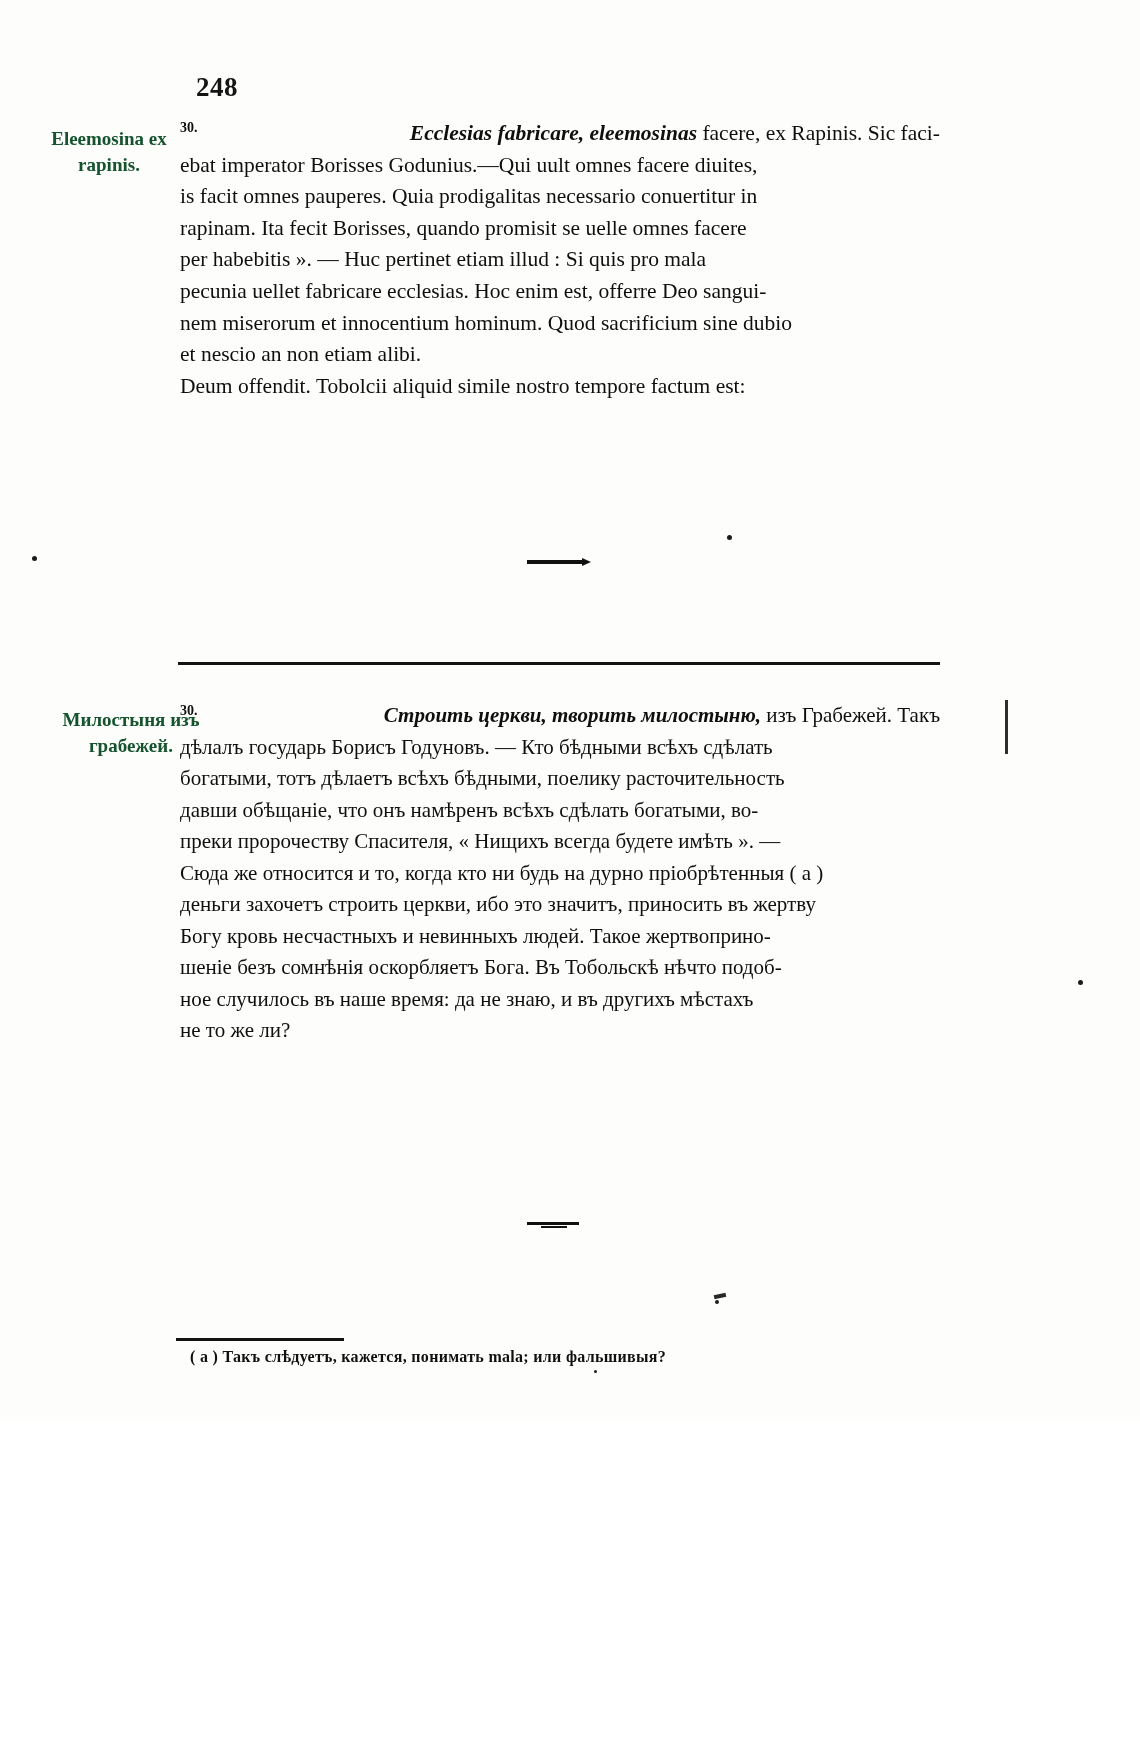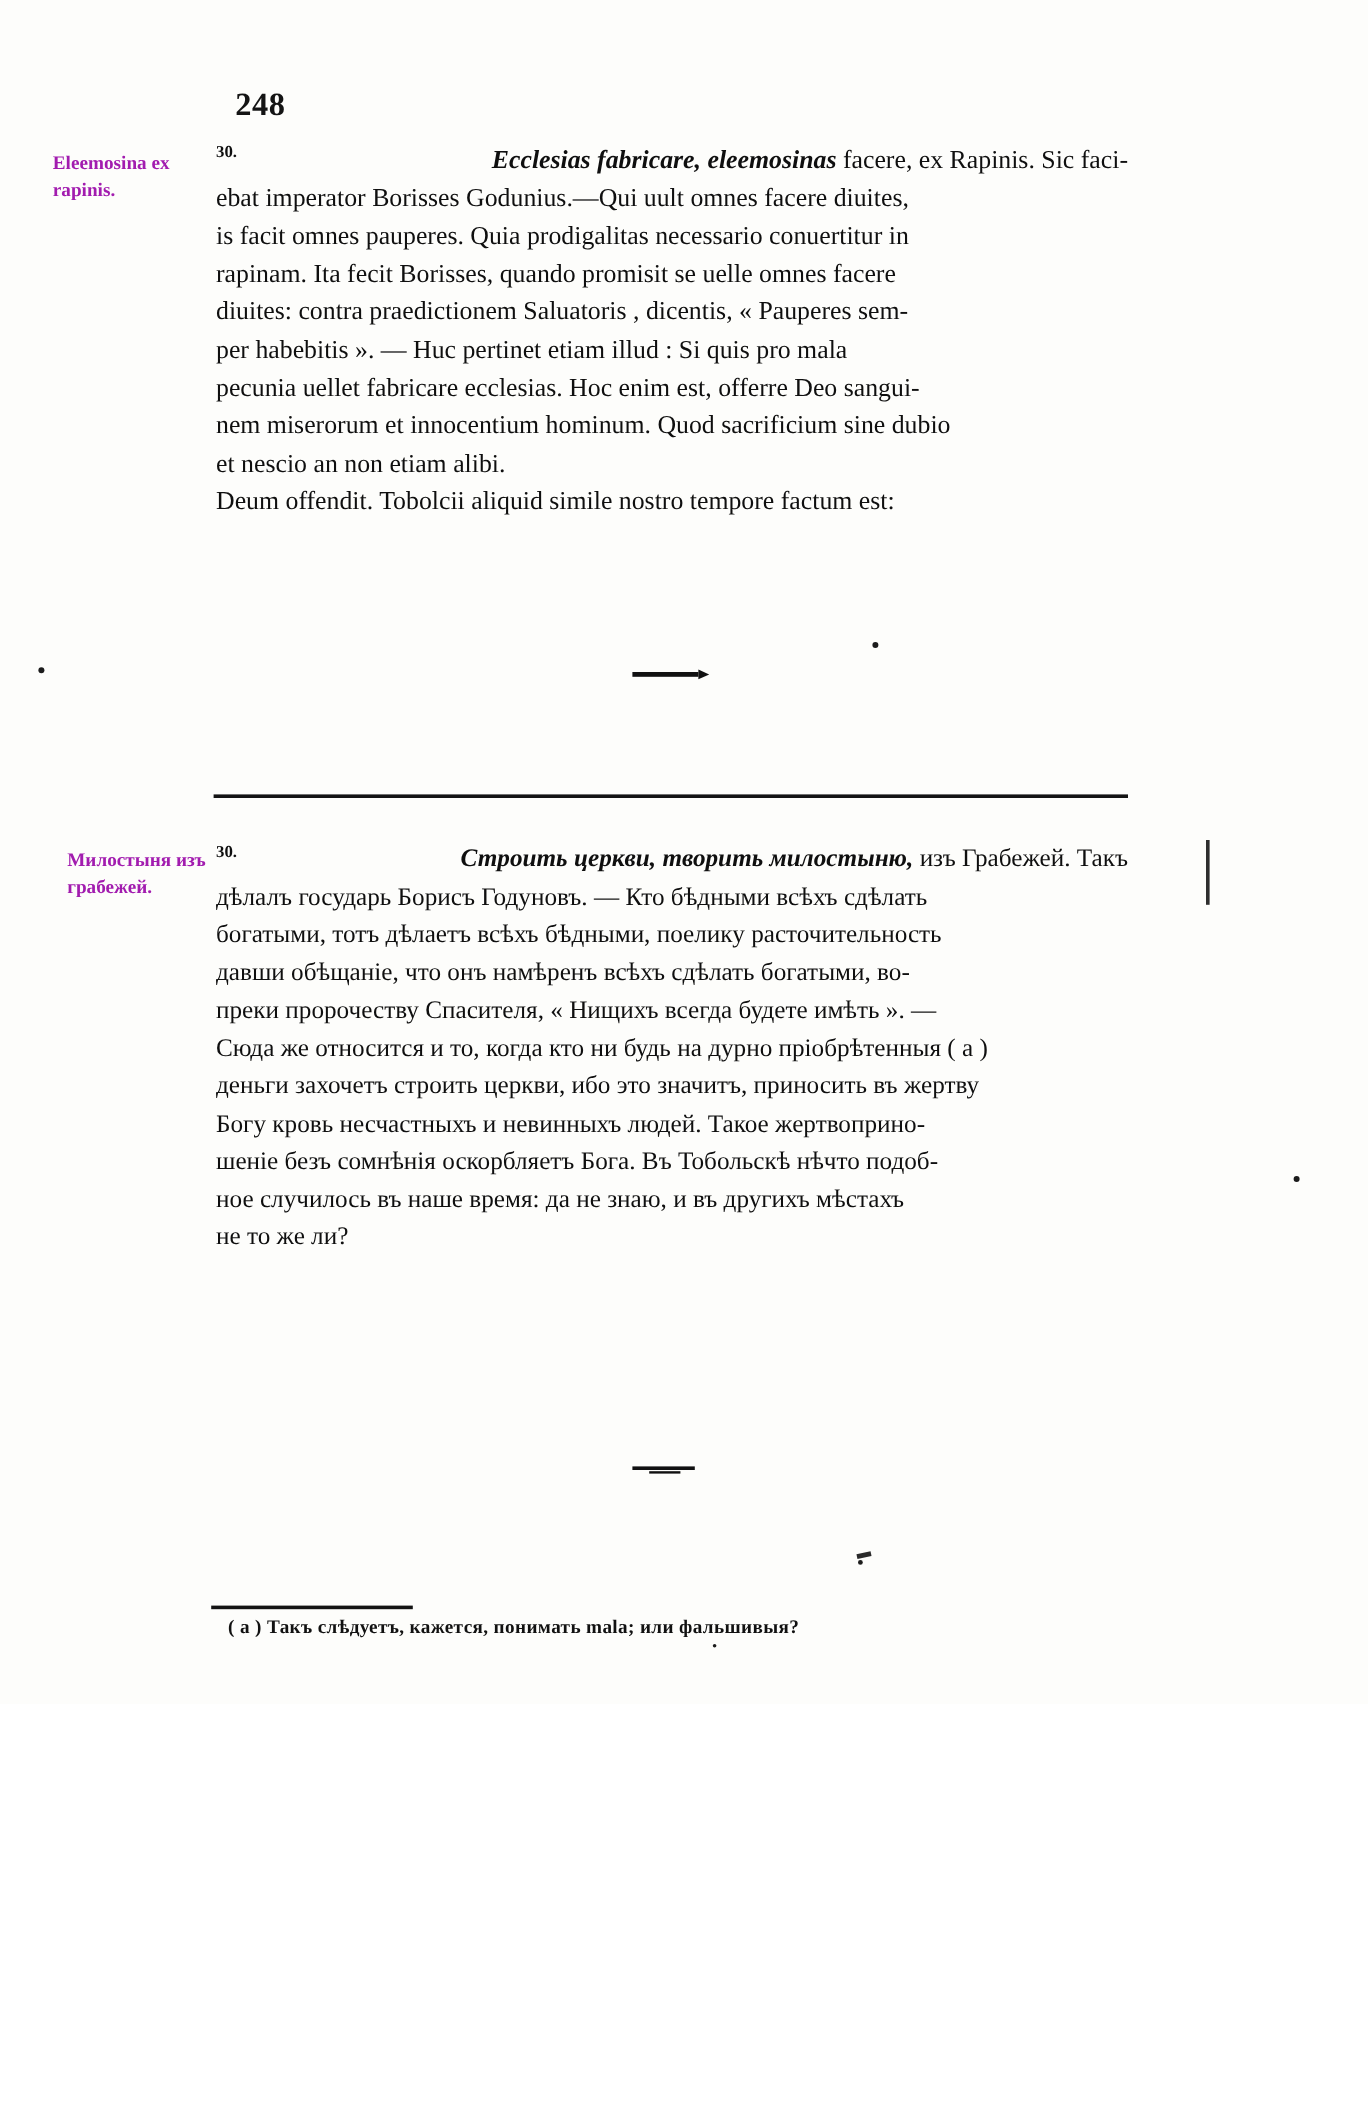--- a/index.html
+++ b/index.html
@@ -27,24 +27,24 @@
     font-weight: bold;
     letter-spacing: 0.5px;
     color: #141414;
   }
 
   
   .margin-note {
     position: absolute;
     font-family: "Liberation Serif", serif;
     font-weight: bold;
-    font-size: 16px;
+    font-size: 19px;
     line-height: 1.35;
-    color: #a21caf;
-    text-align: left;
+    color: #14532d;
+    text-align: center;
     width: 130px;
   }
   .margin-note.latin { left: 44px; top: 126px; }
   .margin-note.russian { left: 56px; top: 707px; width: 150px; }
   .margin-note .l2 { display: block; }
 
   
   .block {
     position: absolute;
     width: 760px;
@@ -195,21 +195,20 @@
 
   <div class="block latin">
     <p>
       <span class="tline just">
         <span class="num">30.</span>
         <span class="tline-text"><span class="ital">Ecclesias fabricare, eleemosinas</span> facere, ex Rapinis. Sic faci-</span>
       </span>
       <span class="tline">ebat imperator Borisses Godunius.—Qui uult omnes facere diuites,</span>
       <span class="tline">is facit omnes pauperes. Quia prodigalitas necessario conuertitur in</span>
       <span class="tline">rapinam. Ita fecit Borisses, quando promisit se uelle omnes facere</span>
-      <span class="tline">diuites: contra praedictionem Saluatoris , dicentis, « Pauperes sem-</span>
       <span class="tline">per habebitis ». — Huc pertinet etiam illud : Si quis pro mala</span>
       <span class="tline">pecunia uellet fabricare ecclesias. Hoc enim est, offerre Deo sangui-</span>
       <span class="tline">nem miserorum et innocentium hominum. Quod sacrificium sine dubio</span>
       <span class="tline">et nescio an non etiam alibi.</span>
       <span class="tline">Deum offendit. Tobolcii aliquid simile nostro tempore factum est:</span>
     </p>
   </div>
 
   <div class="short-rule"></div>
   <div class="long-rule"></div>

